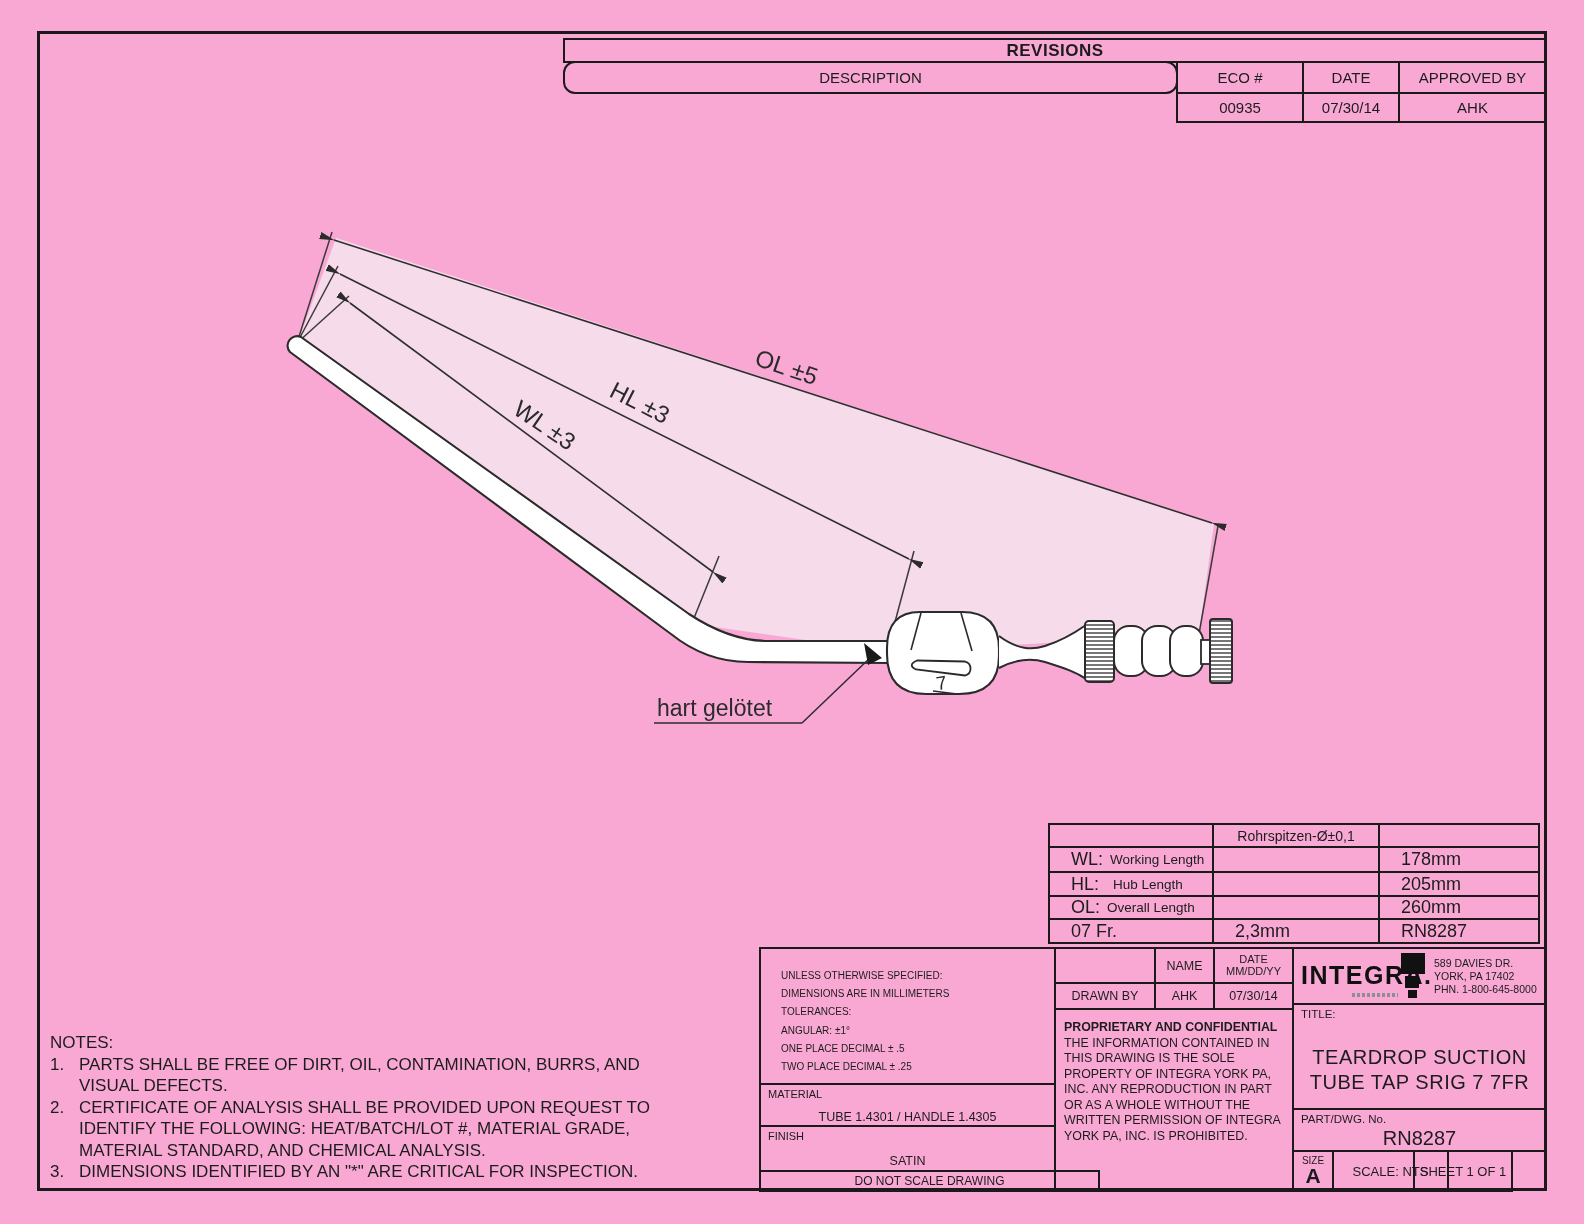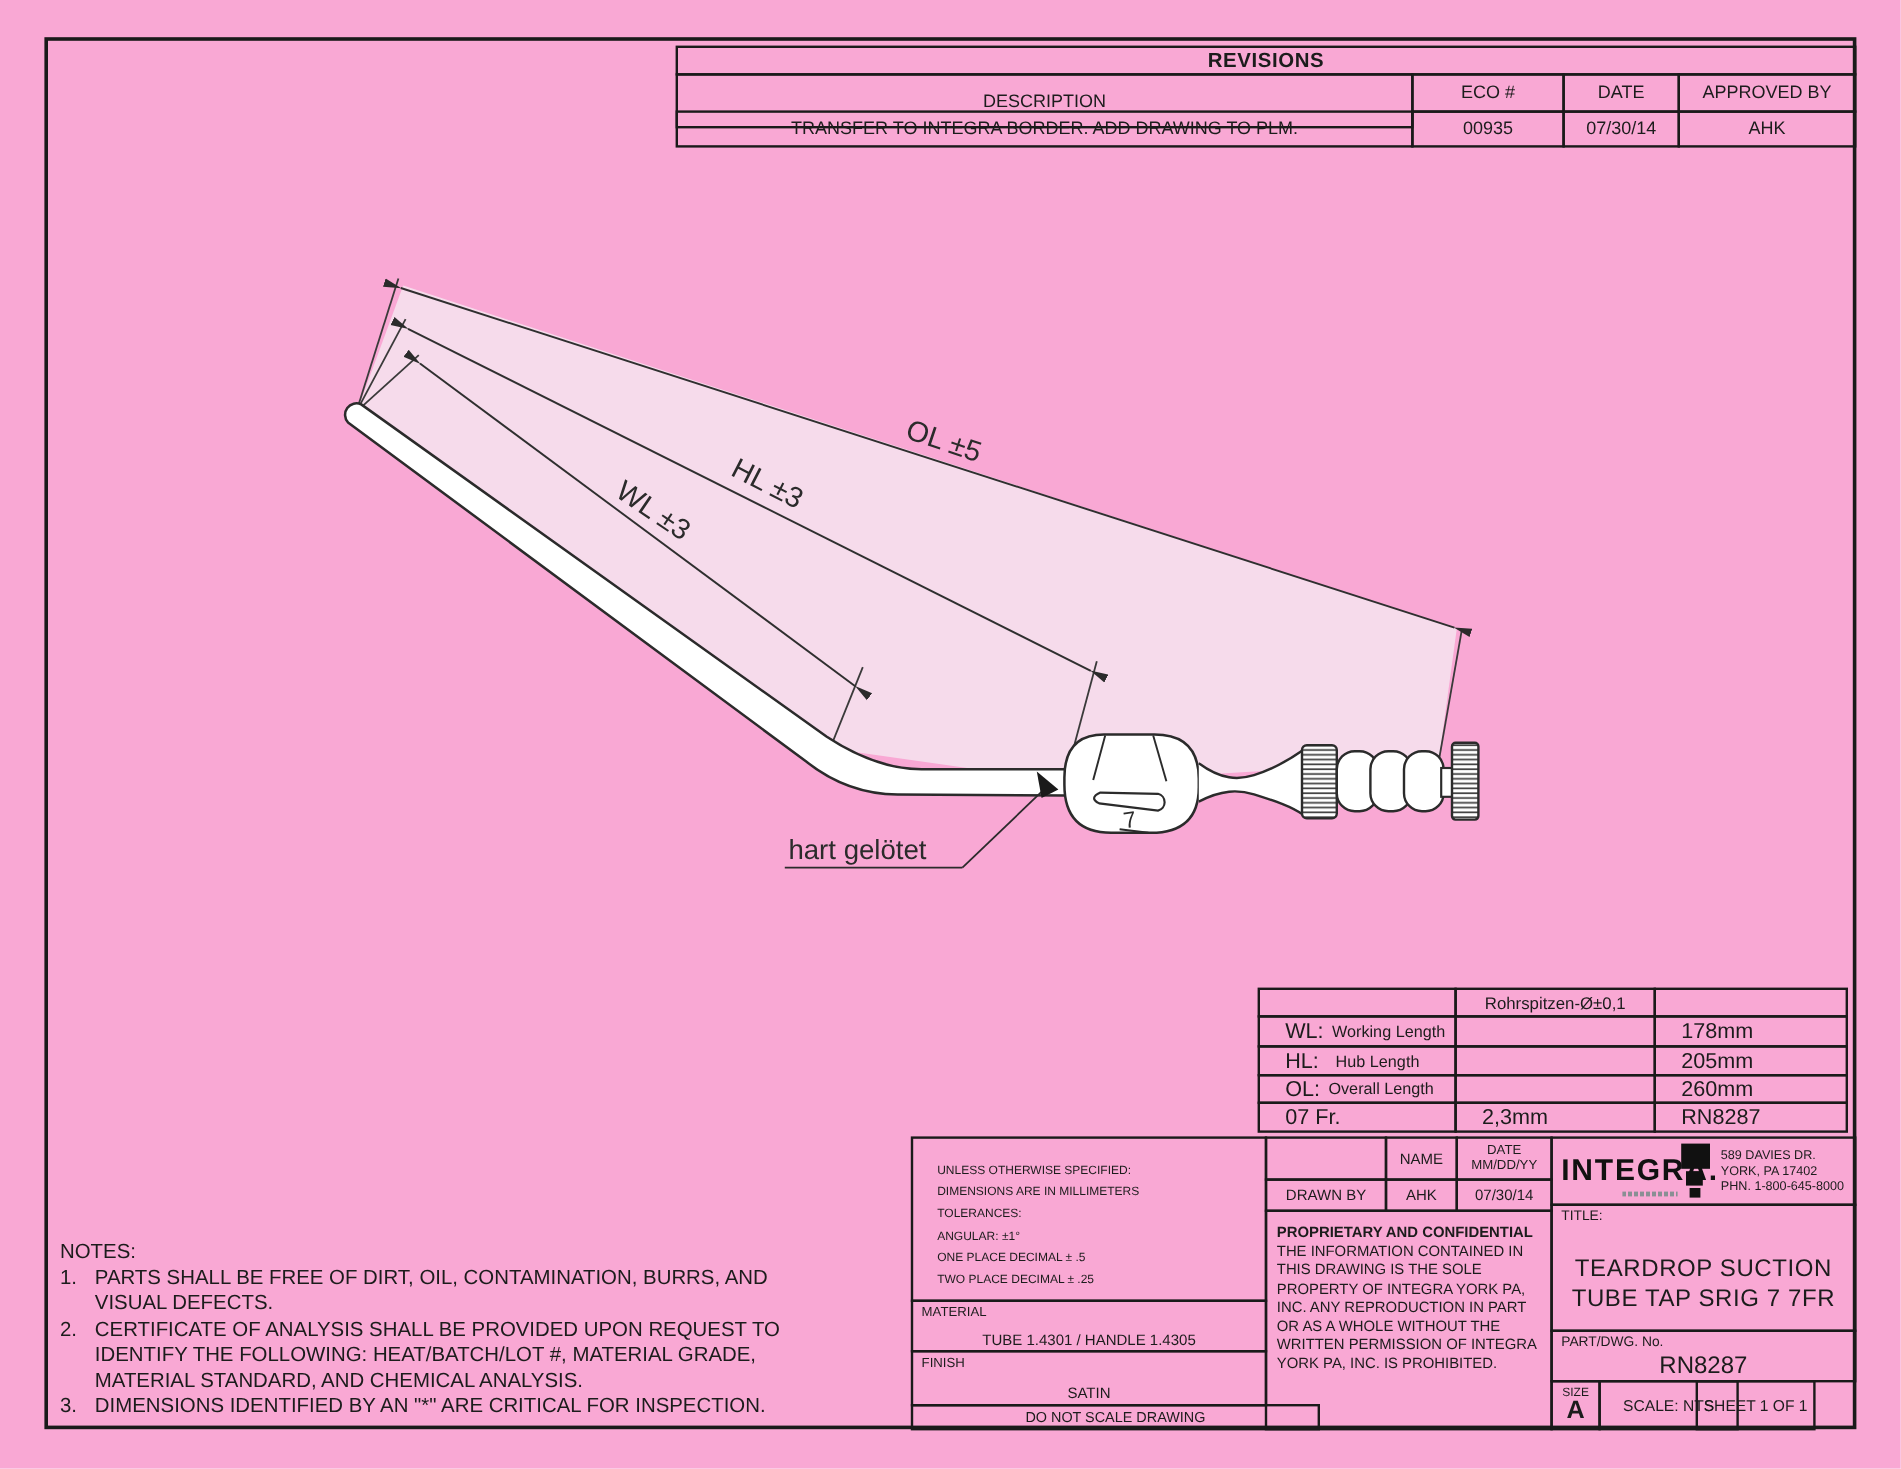--- a/index.html
+++ b/index.html
@@ -39,25 +39,24 @@
 </style>
 </head>
 <body>
 
 <div id="page">
 
   <div id="page-border" class="abs"></div>
 
   <div id="rev" class="abs">
     <div class="cell ctr title" style="left:0;top:0;width:984px;height:25px;">REVISIONS</div>
-    <div class="cell ctr" style="left:0;top:23px;width:615px;height:46px;">DESCRIPTION</div>
+    <div class="cell ctr" style="left:0;top:23px;width:615px;height:33px;border-radius:12px;">DESCRIPTION</div>
     <div class="cell ctr" style="left:613px;top:23px;width:128px;height:33px;">ECO #</div>
     <div class="cell ctr" style="left:739px;top:23px;width:98px;height:33px;">DATE</div>
     <div class="cell ctr" style="left:835px;top:23px;width:149px;height:33px;">APPROVED BY</div>
-    <div class="cell ctr" style="left:0;top:54px;width:615px;height:31px;">TRANSFER TO INTEGRA BORDER. ADD DRAWING TO PLM.</div>
     <div class="cell ctr" style="left:613px;top:54px;width:128px;height:31px;">00935</div>
     <div class="cell ctr" style="left:739px;top:54px;width:98px;height:31px;">07/30/14</div>
     <div class="cell ctr" style="left:835px;top:54px;width:149px;height:31px;">AHK</div>
   </div>
 
   <svg class="abs" style="left:0;top:0;" width="1584" height="1224" viewBox="0 0 1584 1224">
     <defs>
       <marker id="arr" viewBox="0 0 14 8" refX="0.5" refY="4" markerWidth="15" markerHeight="9" orient="auto-start-reverse" markerUnits="userSpaceOnUse">
         <path d="M0,4 L14,0.6 L14,7.4 Z" fill="#2b2b2b"></path>
       </marker>

